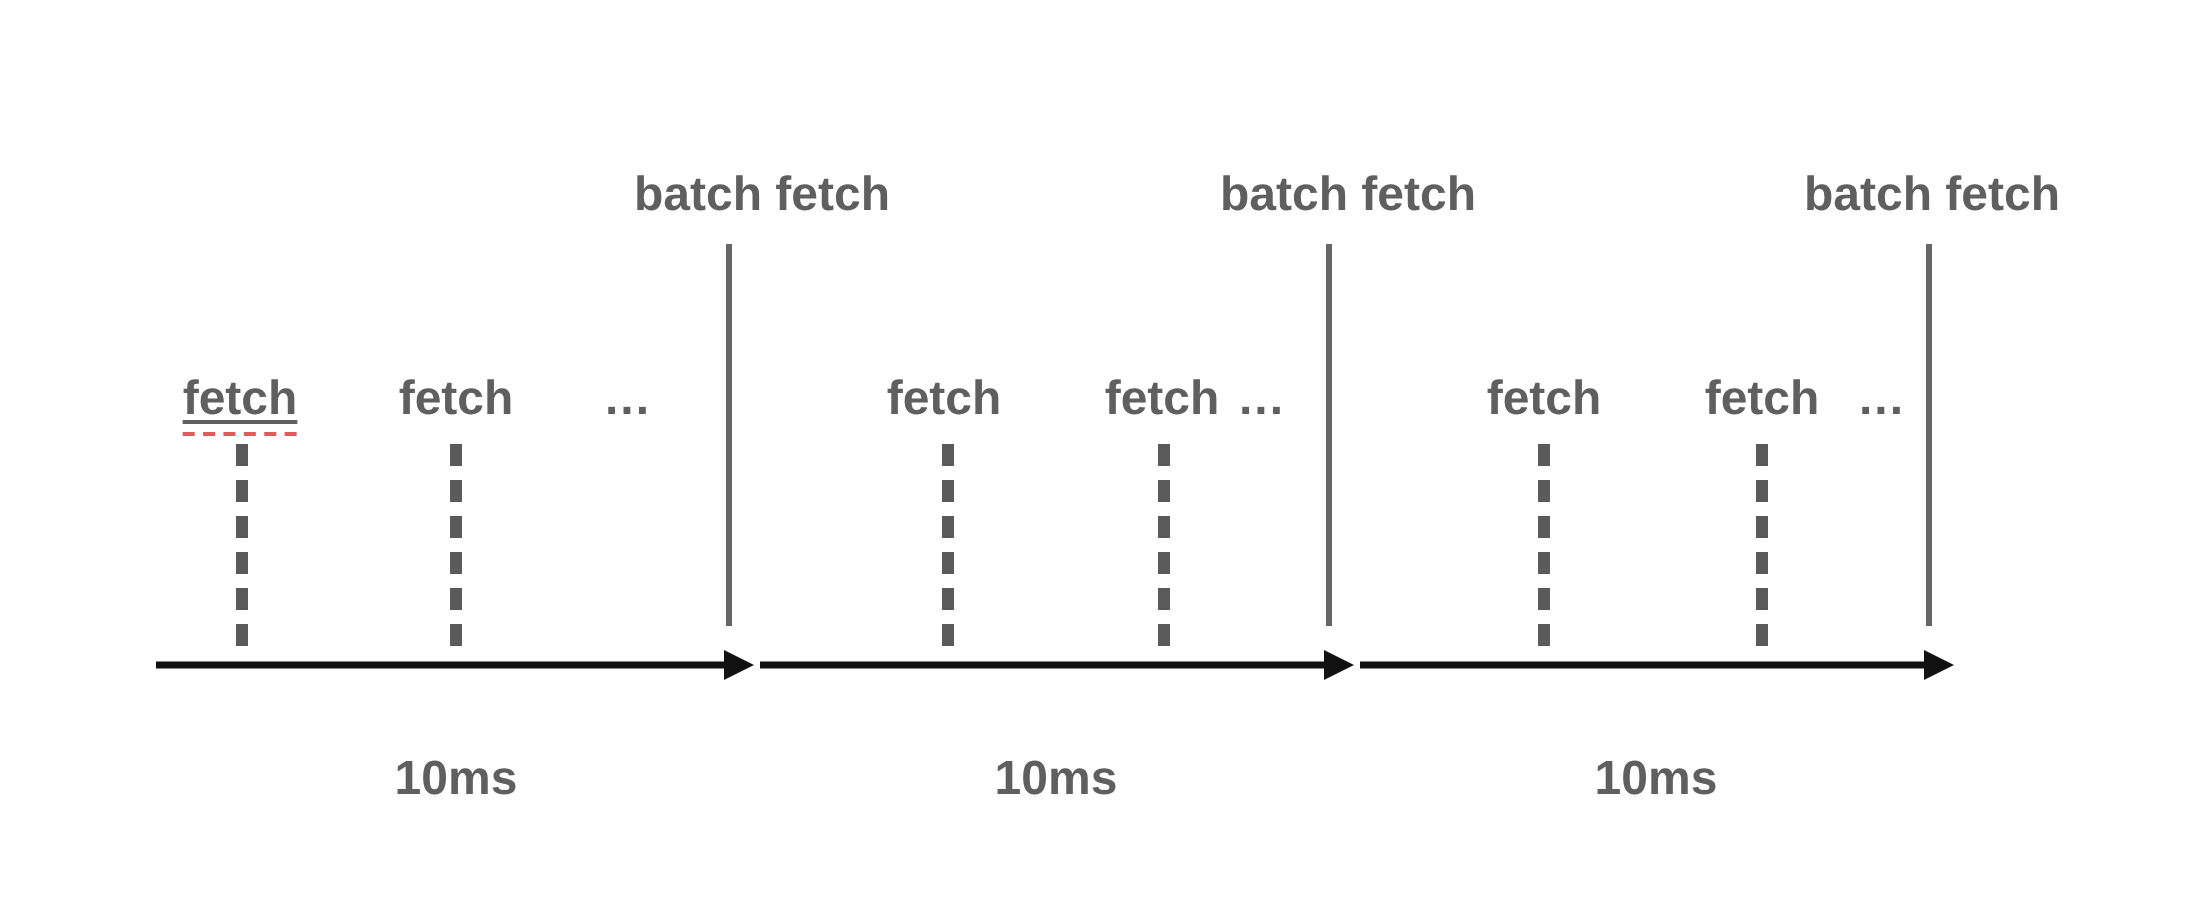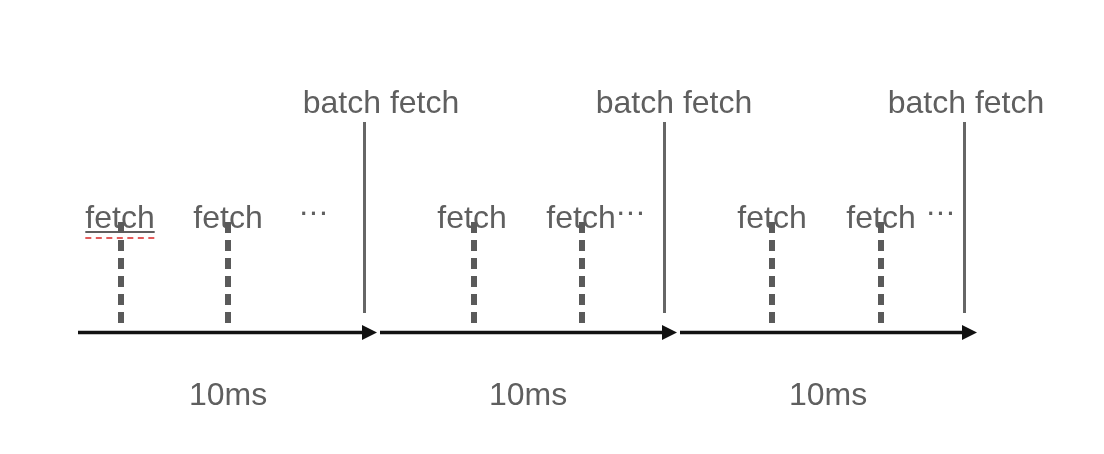--- a/index.html
+++ b/index.html
@@ -17,27 +17,27 @@
     width: 1104px;
     height: 454px;
     background: var(--background);
     overflow: hidden;
     font-family: "Liberation Sans", "DejaVu Sans", sans-serif;
   }
   .label {
     position: absolute;
     transform: translateX(-50%);
     white-space: nowrap;
-    font-weight: 400;
-    font-size: 32px;
+    font-weight: 700;
+    font-size: 24px;
     color: var(--text-gray);
     line-height: 1;
   }
   .batch-label { top: 86px; }
-  .fetch-label { top: 201px; }
+  .fetch-label { top: 188px; }
   .ellipsis-label { top: 188px; letter-spacing: 1px; }
   .duration-label { top: 378px; }
   .vline {
     position: absolute;
     top: 122px;
     width: 3px;
     height: 191px;
     background: var(--line-gray);
   }
   .dashline {

